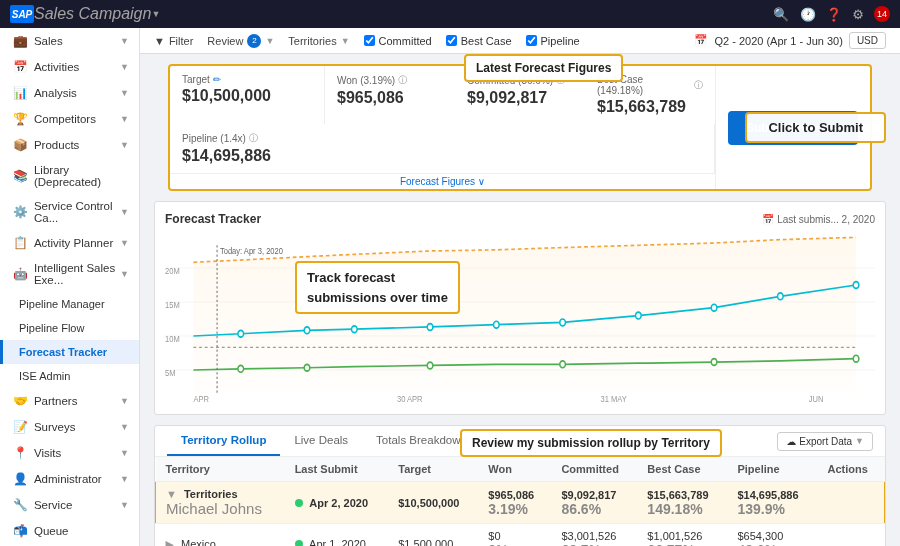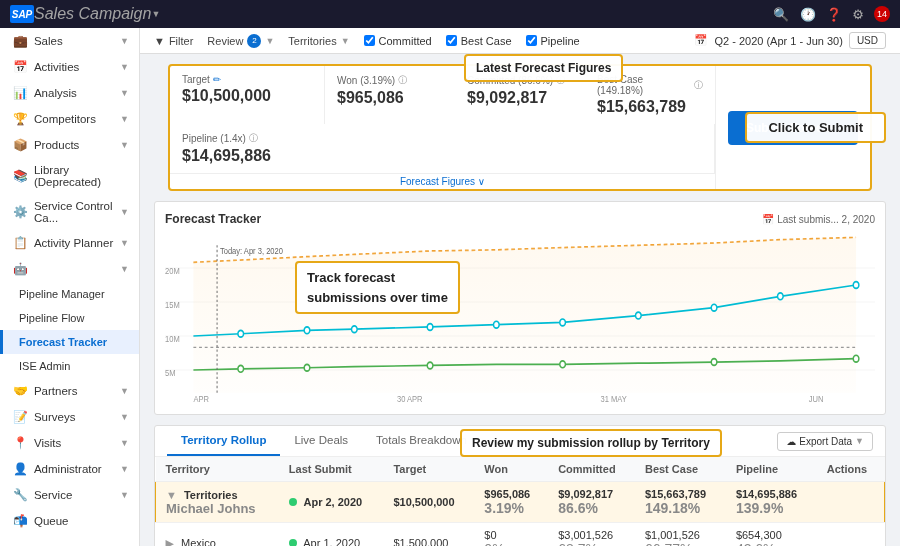--- a/index.html
+++ b/index.html
@@ -266,20 +266,21 @@
     <div class="sidebar-item">
       <div class="item-left">
           <span class="icon">📋</span>
           <span>Activity Planner</span>
         </div>
       <span class="chevron">▼</span>
     </div>
     <div class="sidebar-item">
       <div class="item-left">
           <span class="icon">🤖</span>
+          <span>Intelligent Sales Exe...</span>
         </div>
       <span class="chevron">▼</span>
     </div>
     <div class="sidebar-item sub-item">
       <span>Pipeline Manager</span>
     </div>
     <div class="sidebar-item sub-item">
       <span>Pipeline Flow</span>
     </div>
     <div class="sidebar-item sub-item active">
@@ -531,21 +532,21 @@
               <th>Best Case</th>
               <th>Pipeline</th>
               <th>Actions</th>
             </tr>
           </thead>
           <tbody>
             <tr class="territory-row" style="background:#fff7e6; border: 1.5px solid #e6a817;">
               <td>
                 <span class="expand-icon">▼</span>
                 <span>Territories</span>
-                <br><span style="font-size:13px;color:#888;font-weight:bold;">Michael Johns</span>
+                <br><span style="font-size:15px;color:#888;font-weight:normal;">Michael Johns</span>
               </td>
               <td>
                 <span class="status-dot"></span>
                 <span>Apr 2, 2020</span>
               </td>
               <td><span>$10,500,000</span></td>
               <td>
                 <span>$965,086</span>
                 <span class="num-sub">3.19%</span>
               </td>

